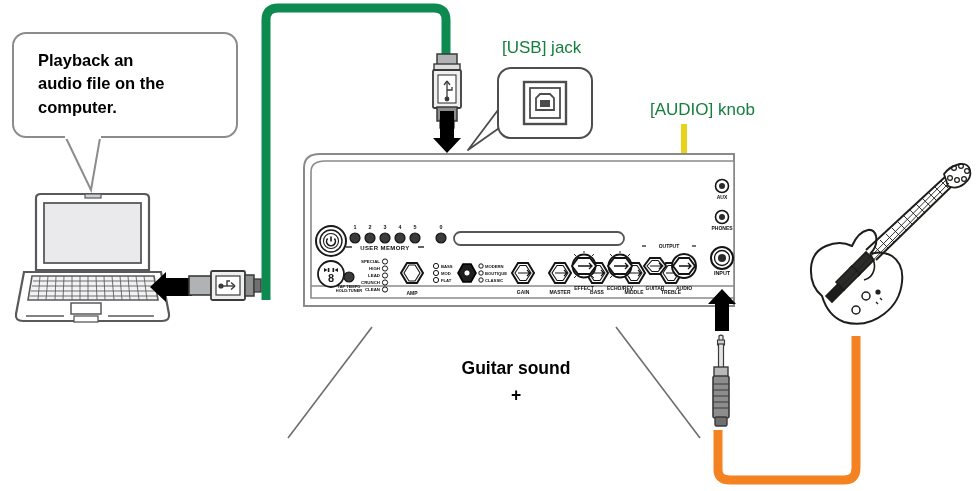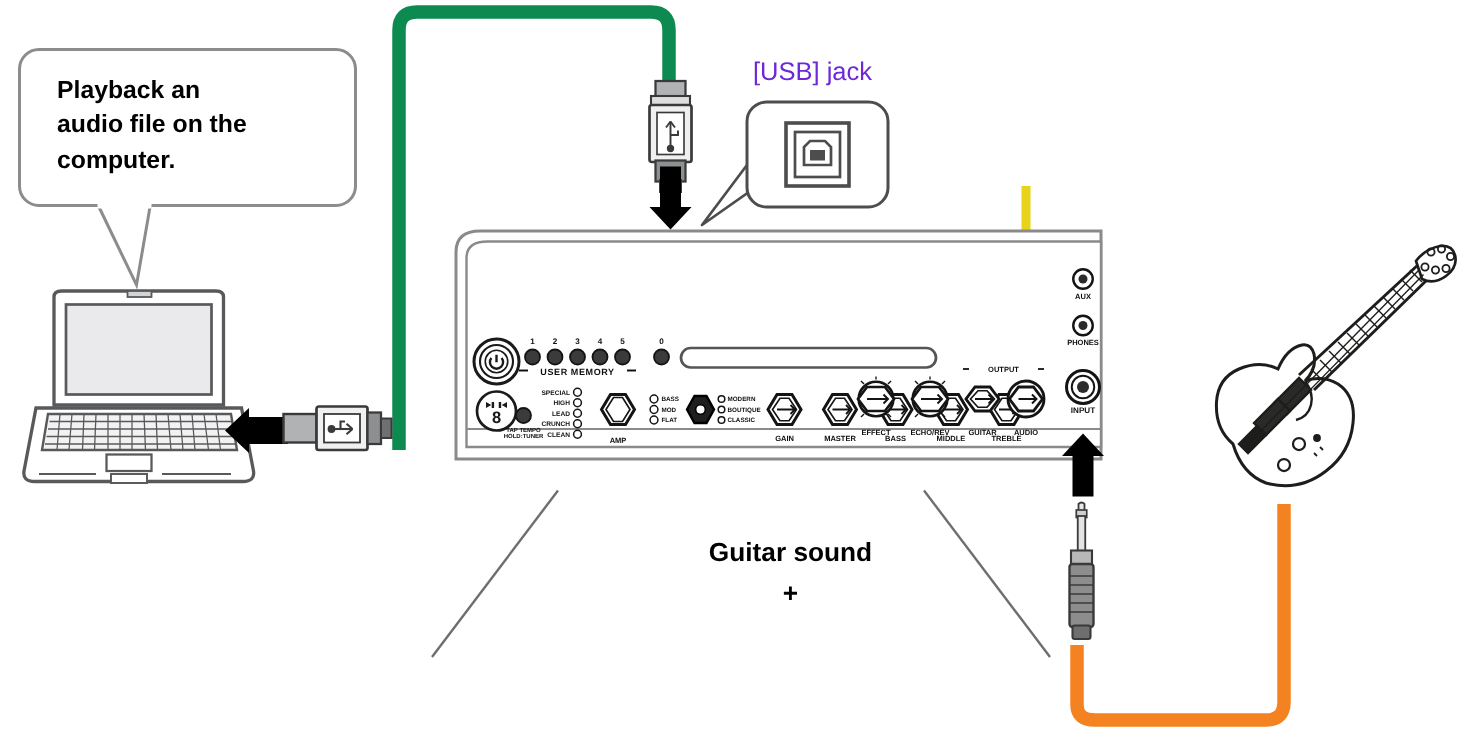--- a/index.html
+++ b/index.html
@@ -33,28 +33,28 @@
     font-weight:bold;
     line-height:1.42;
     color:#000;
     white-space:pre-line;
   }
   #balloon-tail{ left:60px; top:136px; width:50px; height:56px; }
 
   
   .plainlabel{
     font-size:17px;
-    color:#6d28d9;
+    color:#15803d;
     white-space:nowrap;
   }
   #label-usb-jack{ left:502px; top:38px; }
   #label-audio-knob{ left:650px; top:100px; }
 
   #caption-center{
-    left:409px; top:355px; width:236px;
+    left:398px; top:355px; width:236px;
     text-align:center;
     font-size:17.5px;
     font-weight:bold;
     color:#000;
     line-height:1.52;
   }
 
   
   .cable{ pointer-events:none; }
 
@@ -171,20 +171,21 @@
 
     <path d="M 44,28 L 2,84 L 56,46 Z" fill="#ffffff" stroke="#4d4d4d" stroke-width="1.8" stroke-linejoin="round"></path>
     <rect x="32" y="2" width="94" height="70" rx="13" fill="#ffffff" stroke="#4d4d4d" stroke-width="2"></rect>
 
     <rect x="58" y="16" width="42" height="42" fill="#ffffff" stroke="#4d4d4d" stroke-width="2.4"></rect>
     <rect x="64" y="22" width="30" height="30" fill="#ffffff" stroke="#4d4d4d" stroke-width="1.8"></rect>
     <path d="M 70,44 L 70,32 L 74,28 L 84,28 L 88,32 L 88,44 Z" fill="#ffffff" stroke="#4d4d4d" stroke-width="1.8"></path>
     <rect x="74" y="34" width="10" height="7" fill="#4d4d4d"></rect>
   </svg>
 
+  <div class="abs plainlabel" id="label-audio-knob">[AUDIO] knob</div>
 
   <svg class="abs" style="left:296px;top:146px;width:450px;height:172px;" viewBox="0 0 450 172">
 
     <path d="M 8,22 Q 8,8 24,8 L 438,8 L 438,160 L 8,160 Z" fill="#ffffff" stroke="#8a8a8a" stroke-width="2"></path>
     <path d="M 15,26 Q 15,15 29,15 L 438,15 L 438,152 L 15,152 Z" fill="#ffffff" stroke="#8a8a8a" stroke-width="1.6"></path>
     <path d="M 15,140 L 438,140" stroke="#8a8a8a" stroke-width="1.4"></path>
 
     <g>
       <circle cx="35" cy="95" r="15" fill="#ffffff" stroke="#1a1a1a" stroke-width="2"></circle>
       <circle cx="35" cy="95" r="11" fill="#ffffff" stroke="#1a1a1a" stroke-width="1.4"></circle>

